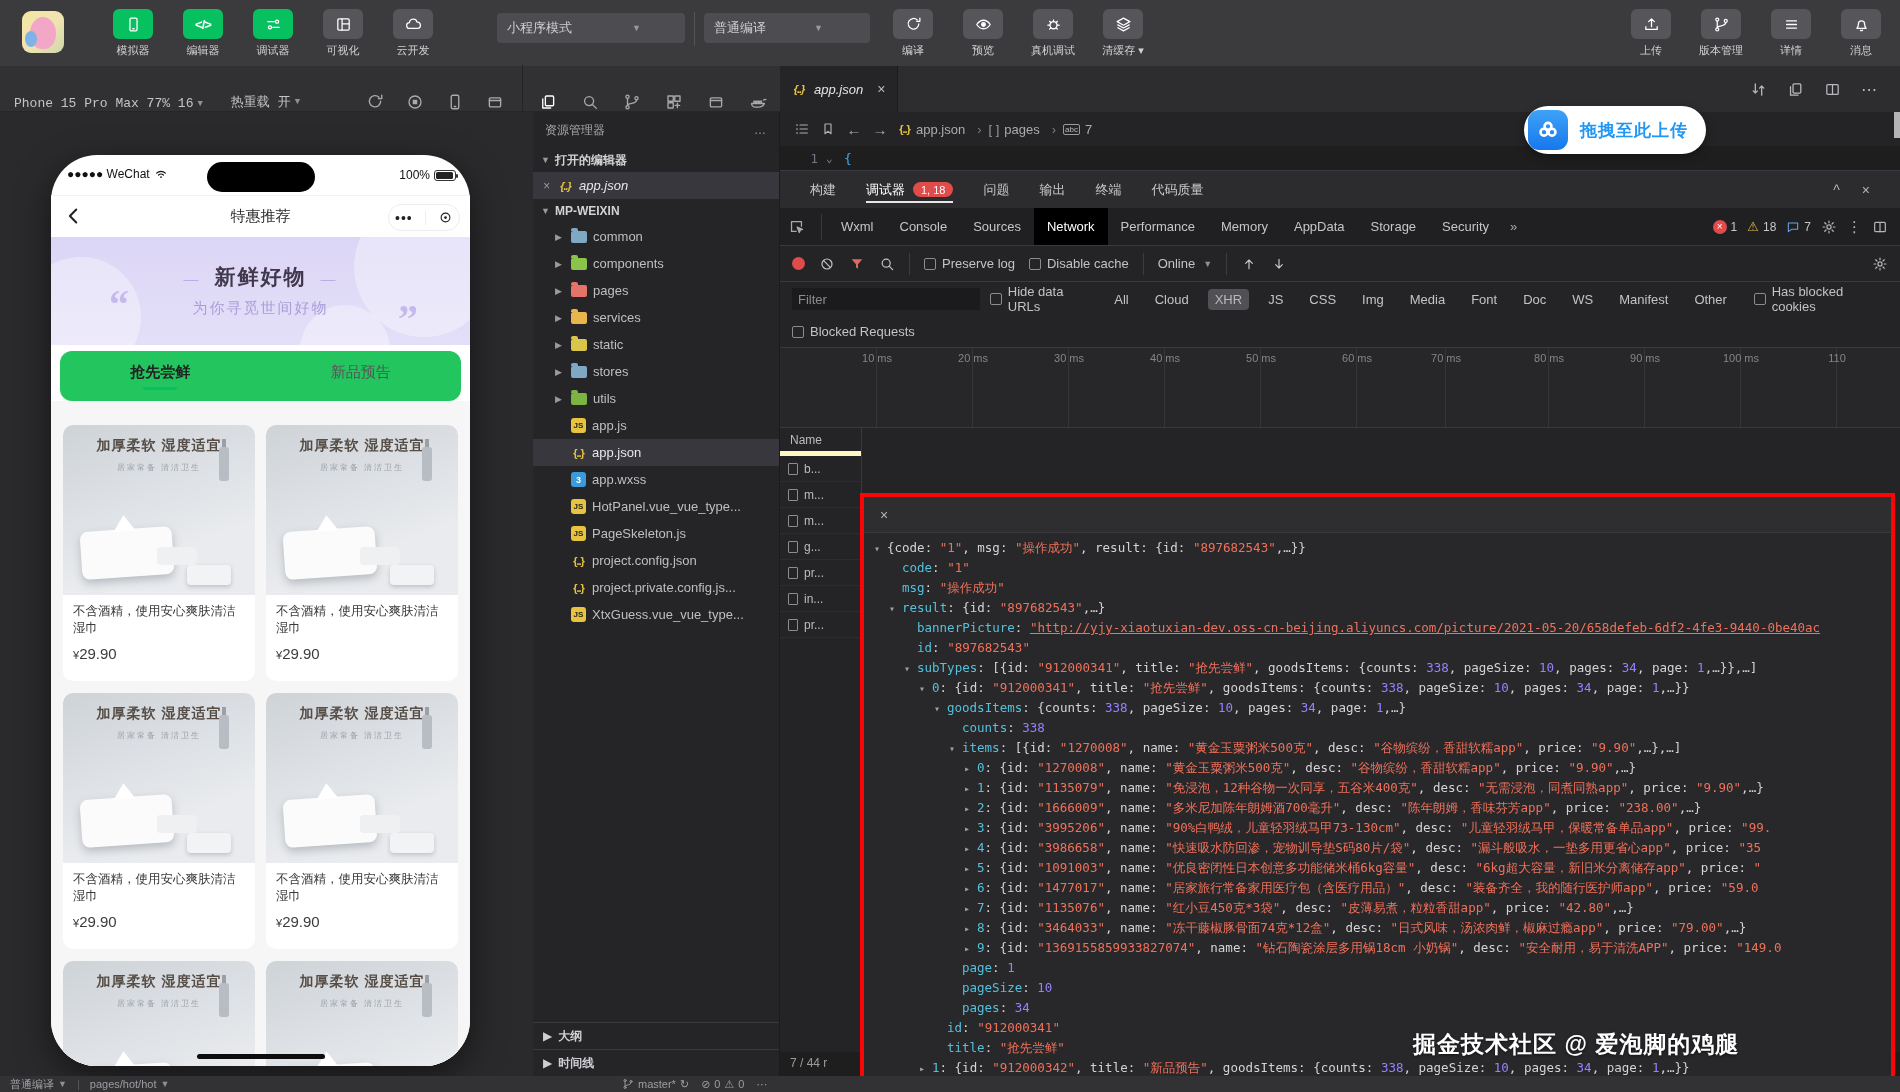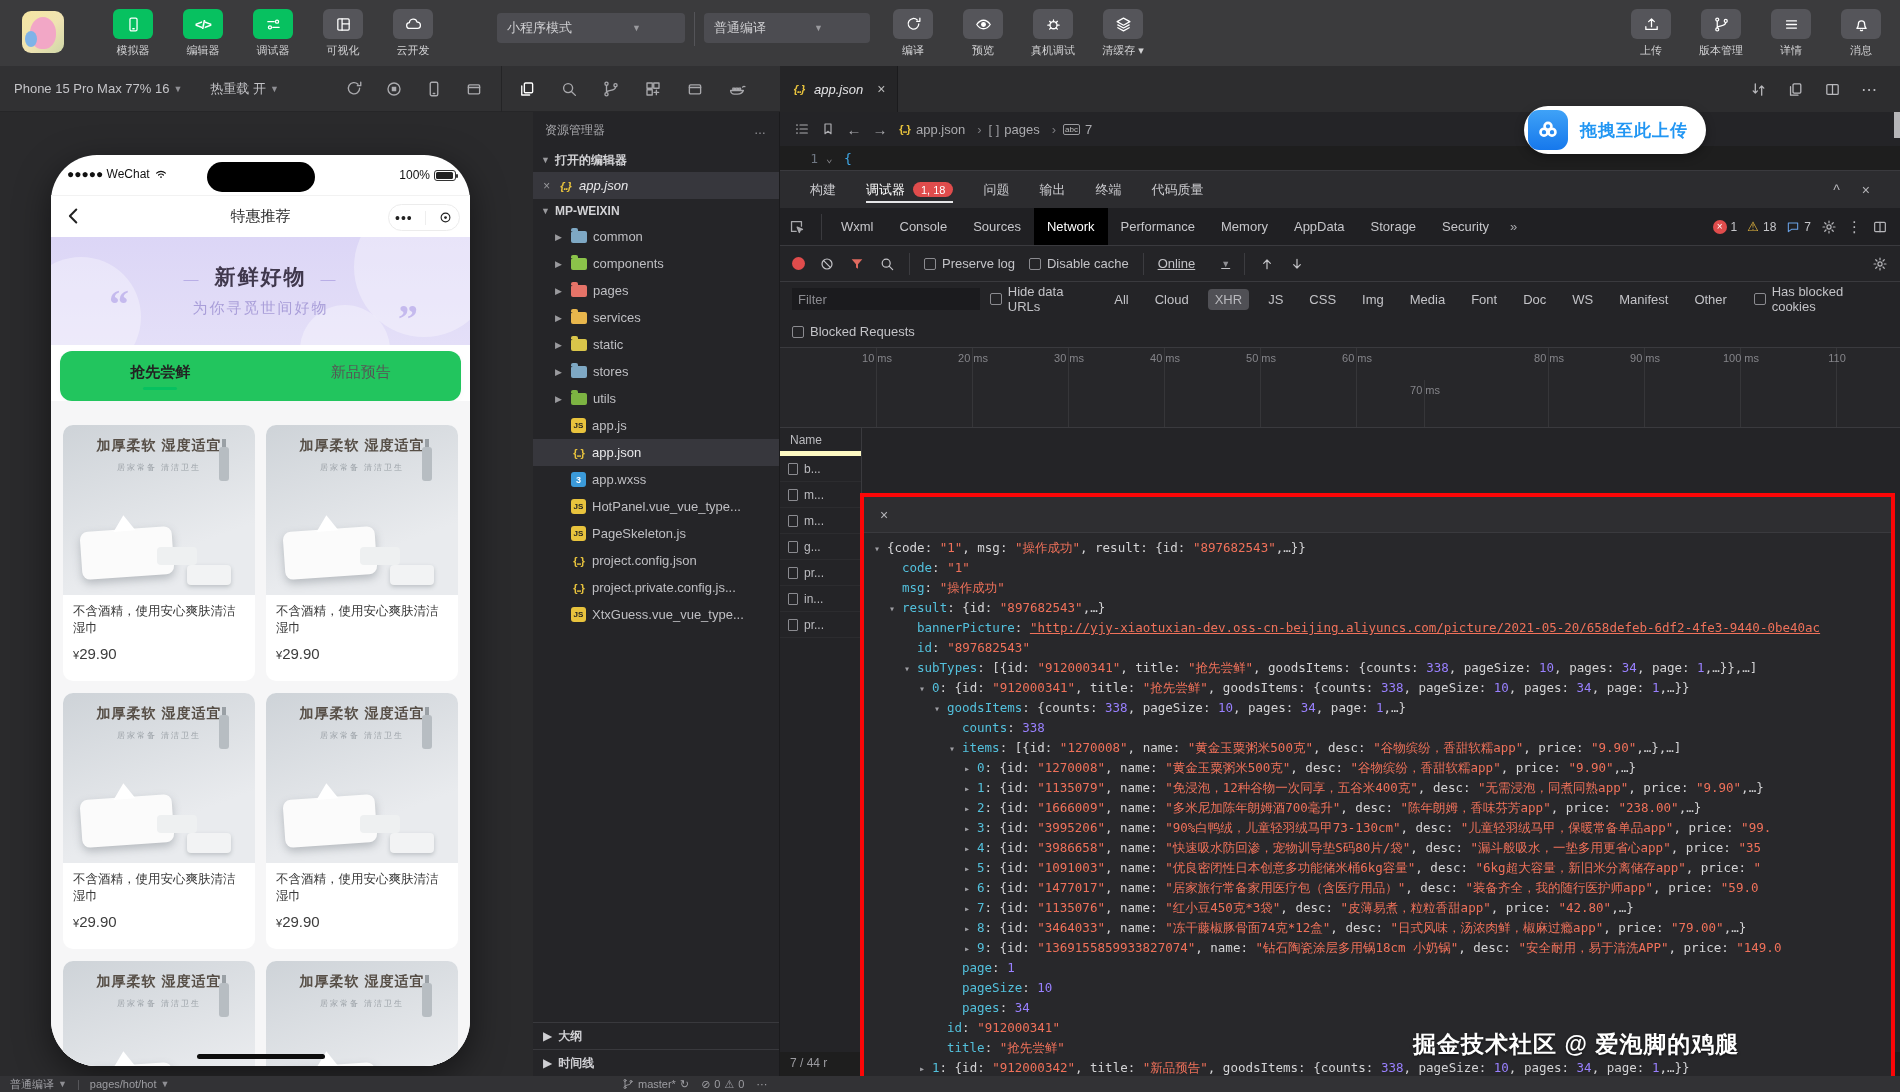--- a/index.html
+++ b/index.html
@@ -22,21 +22,21 @@
   .tbtn-label { margin-top:4px; font-size:11px; color:#d2d2d4; white-space:nowrap; }
   .tb-select { position:absolute; top:13px; height:30px; background:#4c4c51; border-radius:4px; color:#cfcfd2;
                font-size:13px; display:flex; align-items:center; padding:0 10px; cursor:pointer; }
   .tb-select .caret { margin-left:auto; font-size:9px; color:#9a9a9e; }
   .tb-sep { position:absolute; top:12px; width:1px; height:34px; background:#545458; }
   .ic { display:inline-flex; align-items:center; justify-content:center; }
   .code-glyph { font-size:13px; font-weight:bold; letter-spacing:-1px; }
 
   
   .device-bar { position:absolute; left:0; top:66px; width:780px; height:46px; background:#313133;
-                border-bottom:1px solid #262628; display:flex; align-items:center; color:#c4c4c8; font-size:13px; }
+                border-bottom:1px solid #262628; display:flex; align-items:flex-end; color:#c4c4c8; font-size:13px;font-family:Liberation Mono, monospace; }
   .db-item { display:flex; align-items:center; gap:4px; margin-left:14px; cursor:pointer; white-space:nowrap; }
   .db-caret { font-size:9px; color:#8f8f94; }
   .db-icons { display:flex; gap:22px; margin-left:66px; color:#ababaf; }
   .db-icons .ic { width:18px; height:18px; cursor:pointer; }
   .db-div { width:1px; height:46px; background:#242426; margin-left:18px; }
   .ws-icons { display:flex; gap:24px; margin-left:16px; color:#a8a8ac; }
   .ws-icons .ic { width:18px; height:18px; cursor:pointer; }
   .ws-icons .ic.active { color:#ffffff; }
 
   
@@ -168,21 +168,21 @@
   .dt-badges .kebab { font-size:15px; color:#b5b5b9; cursor:pointer; }
 
   .net-toolbar { position:absolute; left:0; top:38px; width:100%; height:36px; display:flex; align-items:center; gap:14px;
                  padding:0 12px; border-bottom:1px solid #3a3a3e; color:#c3c3c7; font-size:13px; }
   .rec-dot { width:13px; height:13px; border-radius:50%; background:#e04c4c; cursor:pointer; }
   .net-toolbar .ic { width:16px; height:16px; cursor:pointer; }
   .net-toolbar .funnel { color:#e06a5f; }
   .vsep { width:1px; height:22px; background:#3c3c40; }
   .cbrow { display:flex; align-items:center; gap:6px; cursor:pointer; }
   .cb { width:12px; height:12px; border:1px solid #8b8b90; border-radius:2px; }
-  .net-sel { display:flex; align-items:center; gap:26px; cursor:pointer;text-decoration:underline; }
+  .net-sel { display:flex; align-items:center; gap:8px; cursor:pointer; }
   .net-gear { margin-left:auto; width:16px; height:16px; color:#b5b5b9; cursor:pointer; }
 
   .filter-row { position:absolute; left:0; top:74px; width:100%; height:34px; display:flex; align-items:center; gap:10px;
                 padding:0 12px; color:#c3c3c7; font-size:13px; }
   .filter-input { width:190px; height:22px; background:#1b1b1e; border:none; outline:none; color:#ddd; font-size:13px; padding:0 6px; }
   .filter-input::placeholder { color:#8b8b90; }
   .pill { padding:3px 7px; border-radius:4px; cursor:pointer; white-space:nowrap; }
   .pill.sel { background:#505055; color:#b8b8bc; }
   .blocked-row { position:absolute; left:0; top:108px; width:100%; height:32px; display:flex; align-items:center; padding:0 12px;
                  color:#c3c3c7; font-size:13px; border-bottom:1px solid #3a3a3e; }
@@ -940,21 +940,21 @@
           </div>
           <div class="tick" style="left: 384px;">
             <span class="tl">40 ms</span>
           </div>
           <div class="tick" style="left: 480px;">
             <span class="tl">50 ms</span>
           </div>
           <div class="tick" style="left: 576px;">
             <span class="tl">60 ms</span>
           </div>
-          <div class="tick" style="left: 644px; margin-top: 32px;">
+          <div class="tick" style="left: 665px;">
             <span class="tl">70 ms</span>
           </div>
           <div class="tick" style="left: 768px;">
             <span class="tl">80 ms</span>
           </div>
           <div class="tick" style="left: 864px;">
             <span class="tl">90 ms</span>
           </div>
           <div class="tick" style="left: 960px;">
             <span class="tl">100 ms</span>

